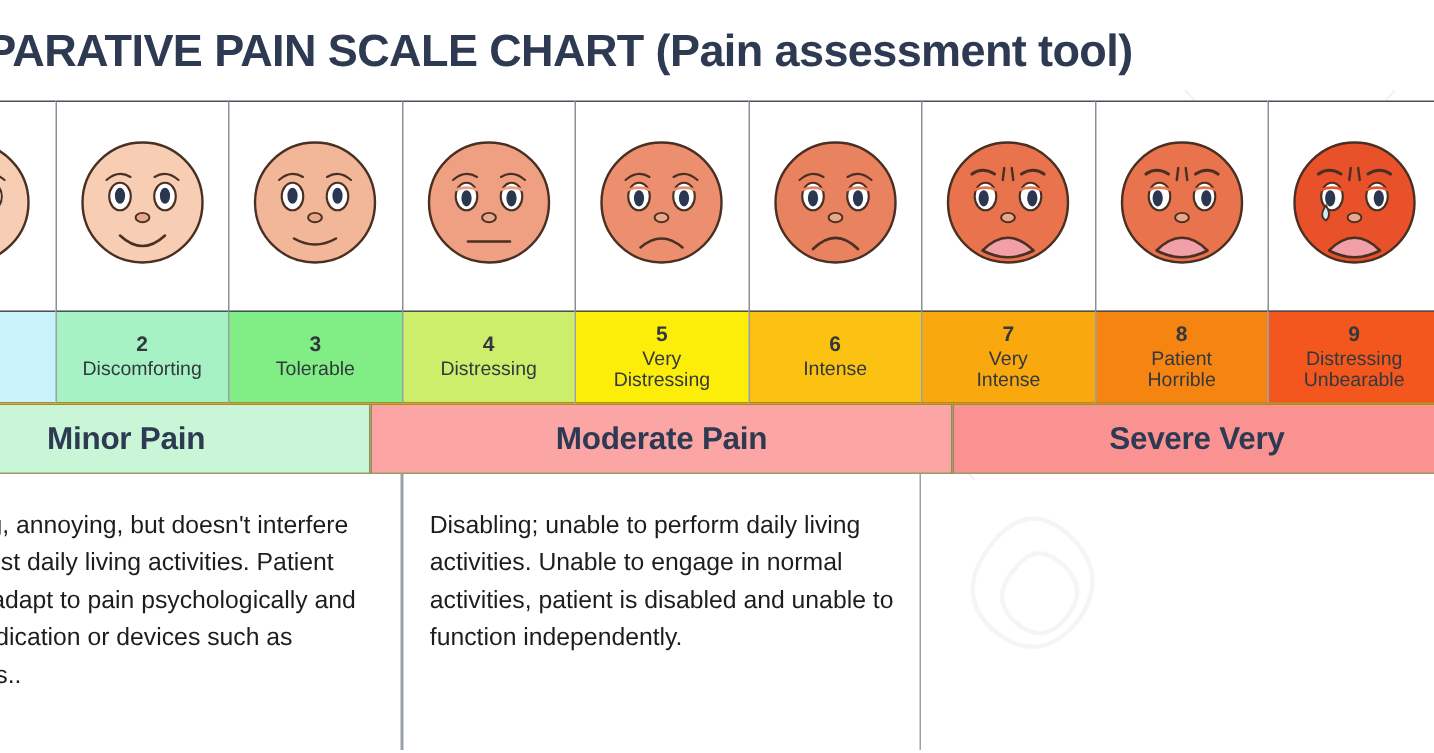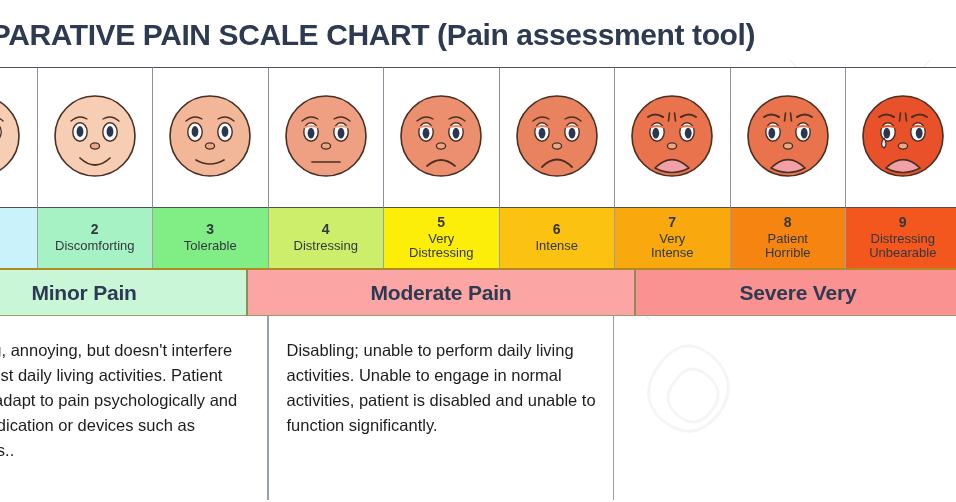--- a/index.html
+++ b/index.html
@@ -291,18 +291,18 @@
         <div class="band" style="background: rgb(251, 146, 146); width: 346.5px;">
           <span>Severe Very</span>
         </div>
       </div>
 
     <div class="descs" id="desc-row">
         <div class="desc" style="width: 346.5px;">
           <div>Nagging, annoying, but doesn't interfere with moist daily living activities. Patient able to adapt to pain psychologically and with medication or devices such as cushions..</div>
         </div>
         <div class="desc" style="width: 346.5px;">
-          <div>Disabling; unable to perform daily living activities. Unable to engage in normal activities, patient is disabled and unable to function significantly.</div>
+          <div>Disabling; unable to perform daily living activities. Unable to engage in normal activities, patient is disabled and unable to function independently.</div>
         </div>
       </div>
 
   </div>
 </div>
 
 </body></html>

